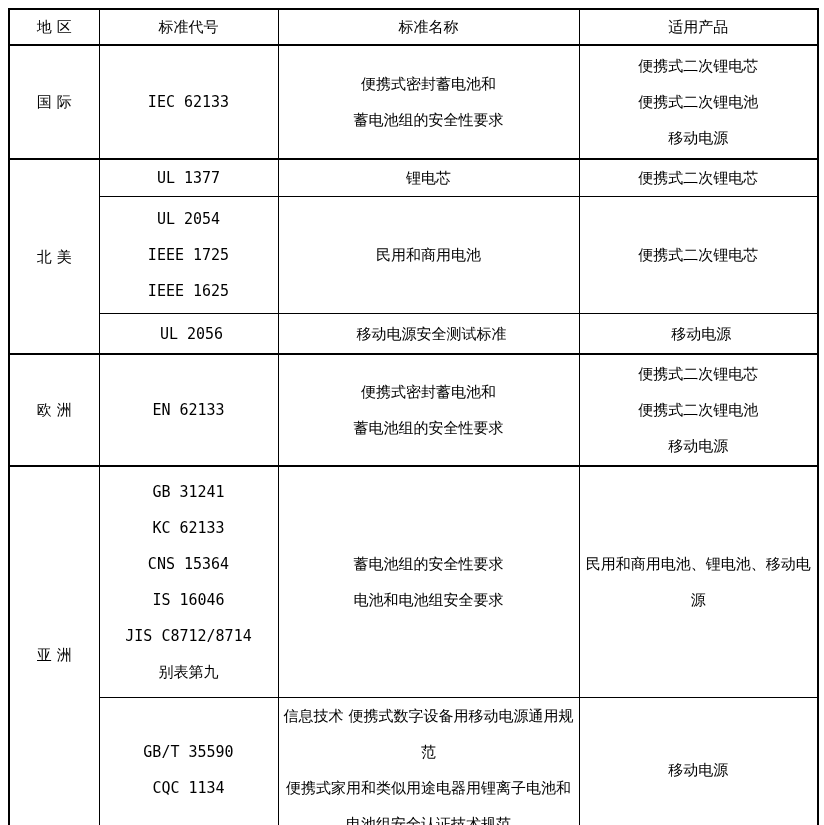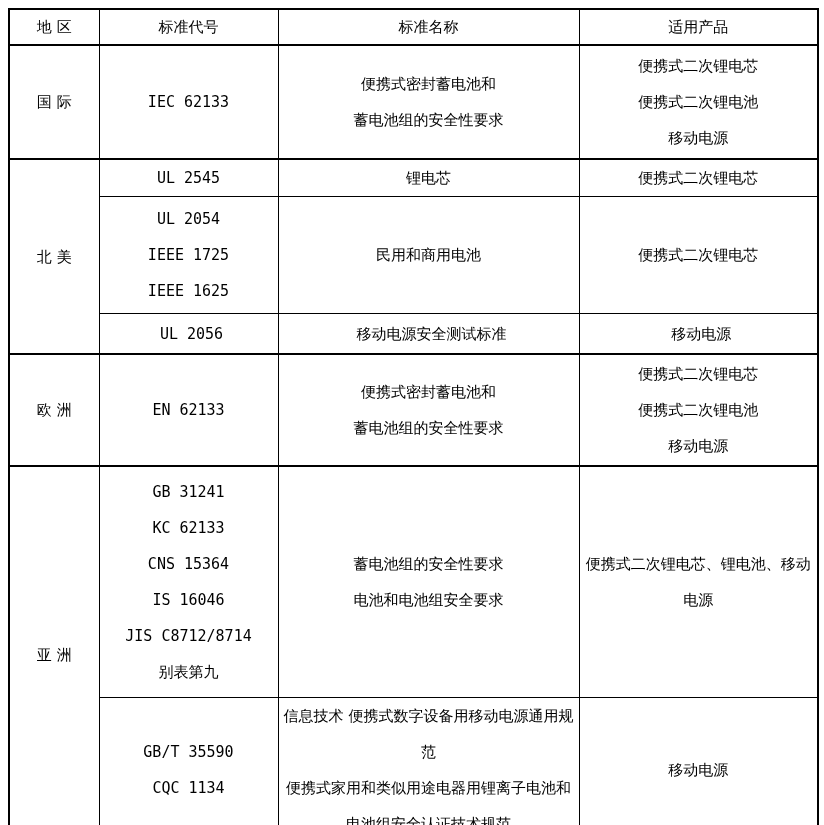--- a/index.html
+++ b/index.html
@@ -87,21 +87,21 @@
       <td class="code">IEC 62133</td>
       <td>便携式密封蓄电池和
 蓄电池组的安全性要求</td>
       <td>便携式二次锂电芯
 便携式二次锂电池
 移动电源</td>
     </tr>
 
     <tr class="r-ul1642 section-start">
       <td rowspan="3">北 美</td>
-      <td class="code">UL 2545</td>
+      <td class="code">UL 1377</td>
       <td>锂电芯</td>
       <td>便携式二次锂电芯</td>
     </tr>
     <tr class="r-ul2054">
       <td class="code">UL 2054
 IEEE 1725
 IEEE 1625</td>
       <td>民用和商用电池</td>
       <td>便携式二次锂电芯</td>
     </tr>
@@ -124,21 +124,21 @@
     <tr class="r-asia1 section-start">
       <td rowspan="2">亚 洲</td>
       <td class="code">GB 31241
 KC 62133
 CNS 15364
 IS 16046
 JIS C8712/8714
 别表第九</td>
       <td>蓄电池组的安全性要求
 电池和电池组安全要求</td>
-      <td>便携式二次锂电芯、锂电池、移动电源</td>
+      <td>民用和商用电池、锂电池、移动电源</td>
     </tr>
     <tr class="r-asia2">
       <td class="code">GB/T 35590
 CQC 1134</td>
       <td class="left-align">信息技术 便携式数字设备用移动电源通用规范
 便携式家用和类似用途电器用锂离子电池和电池组安全认证技术规范</td>
       <td>移动电源</td>
     </tr>
   </tbody>
     </table>

